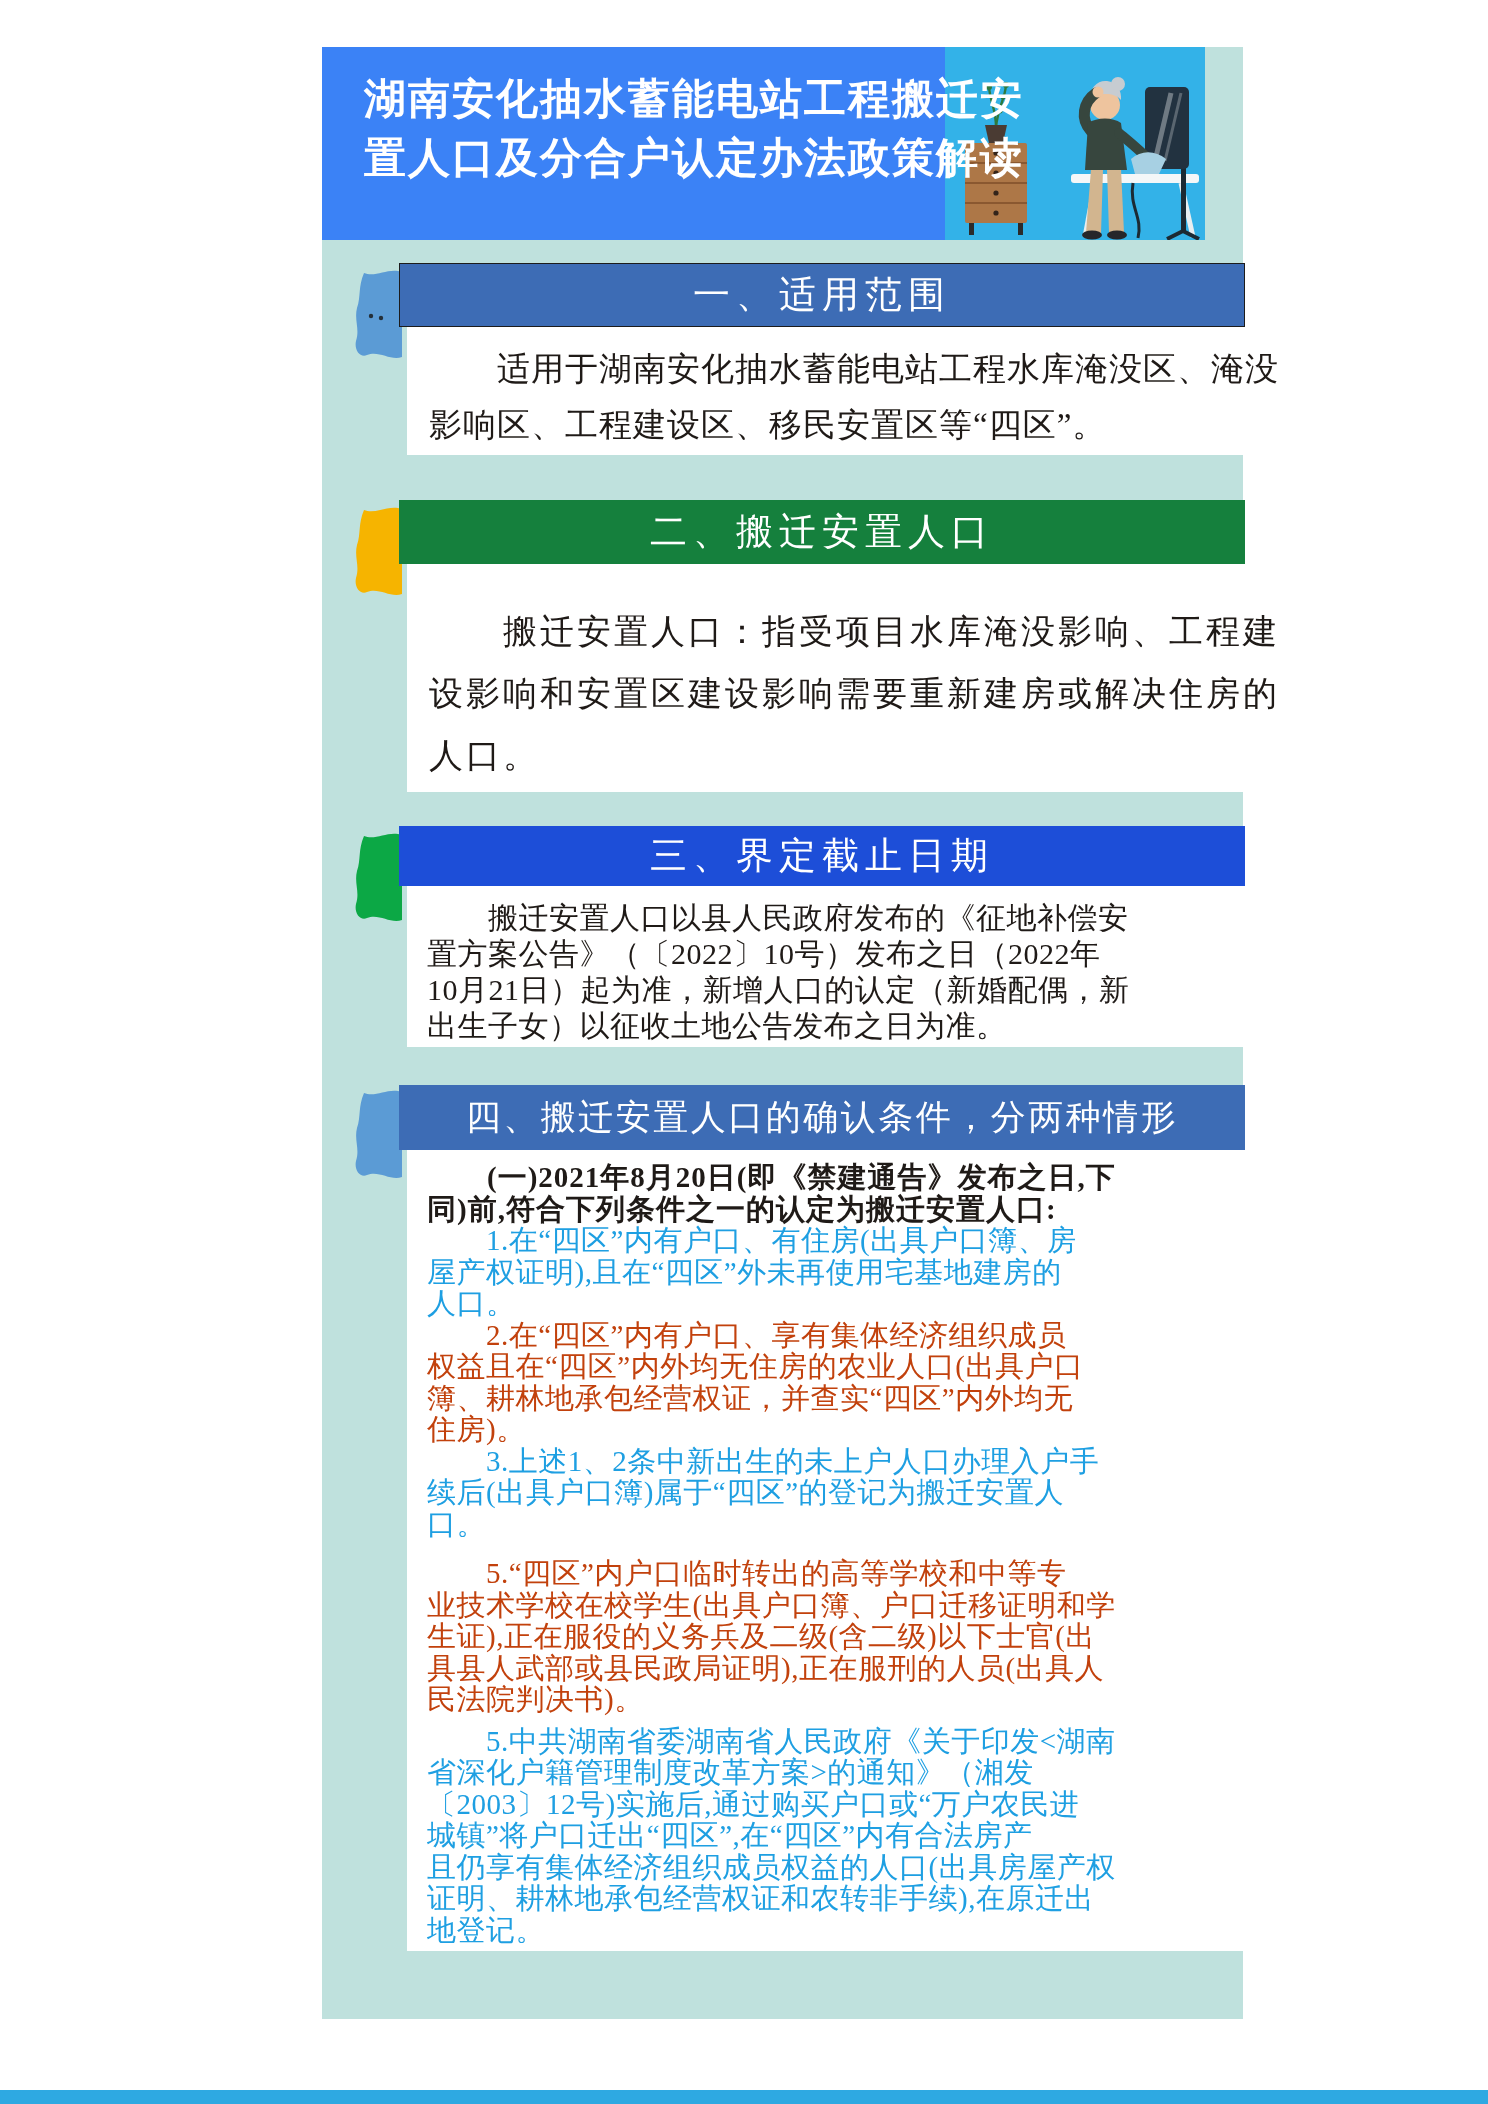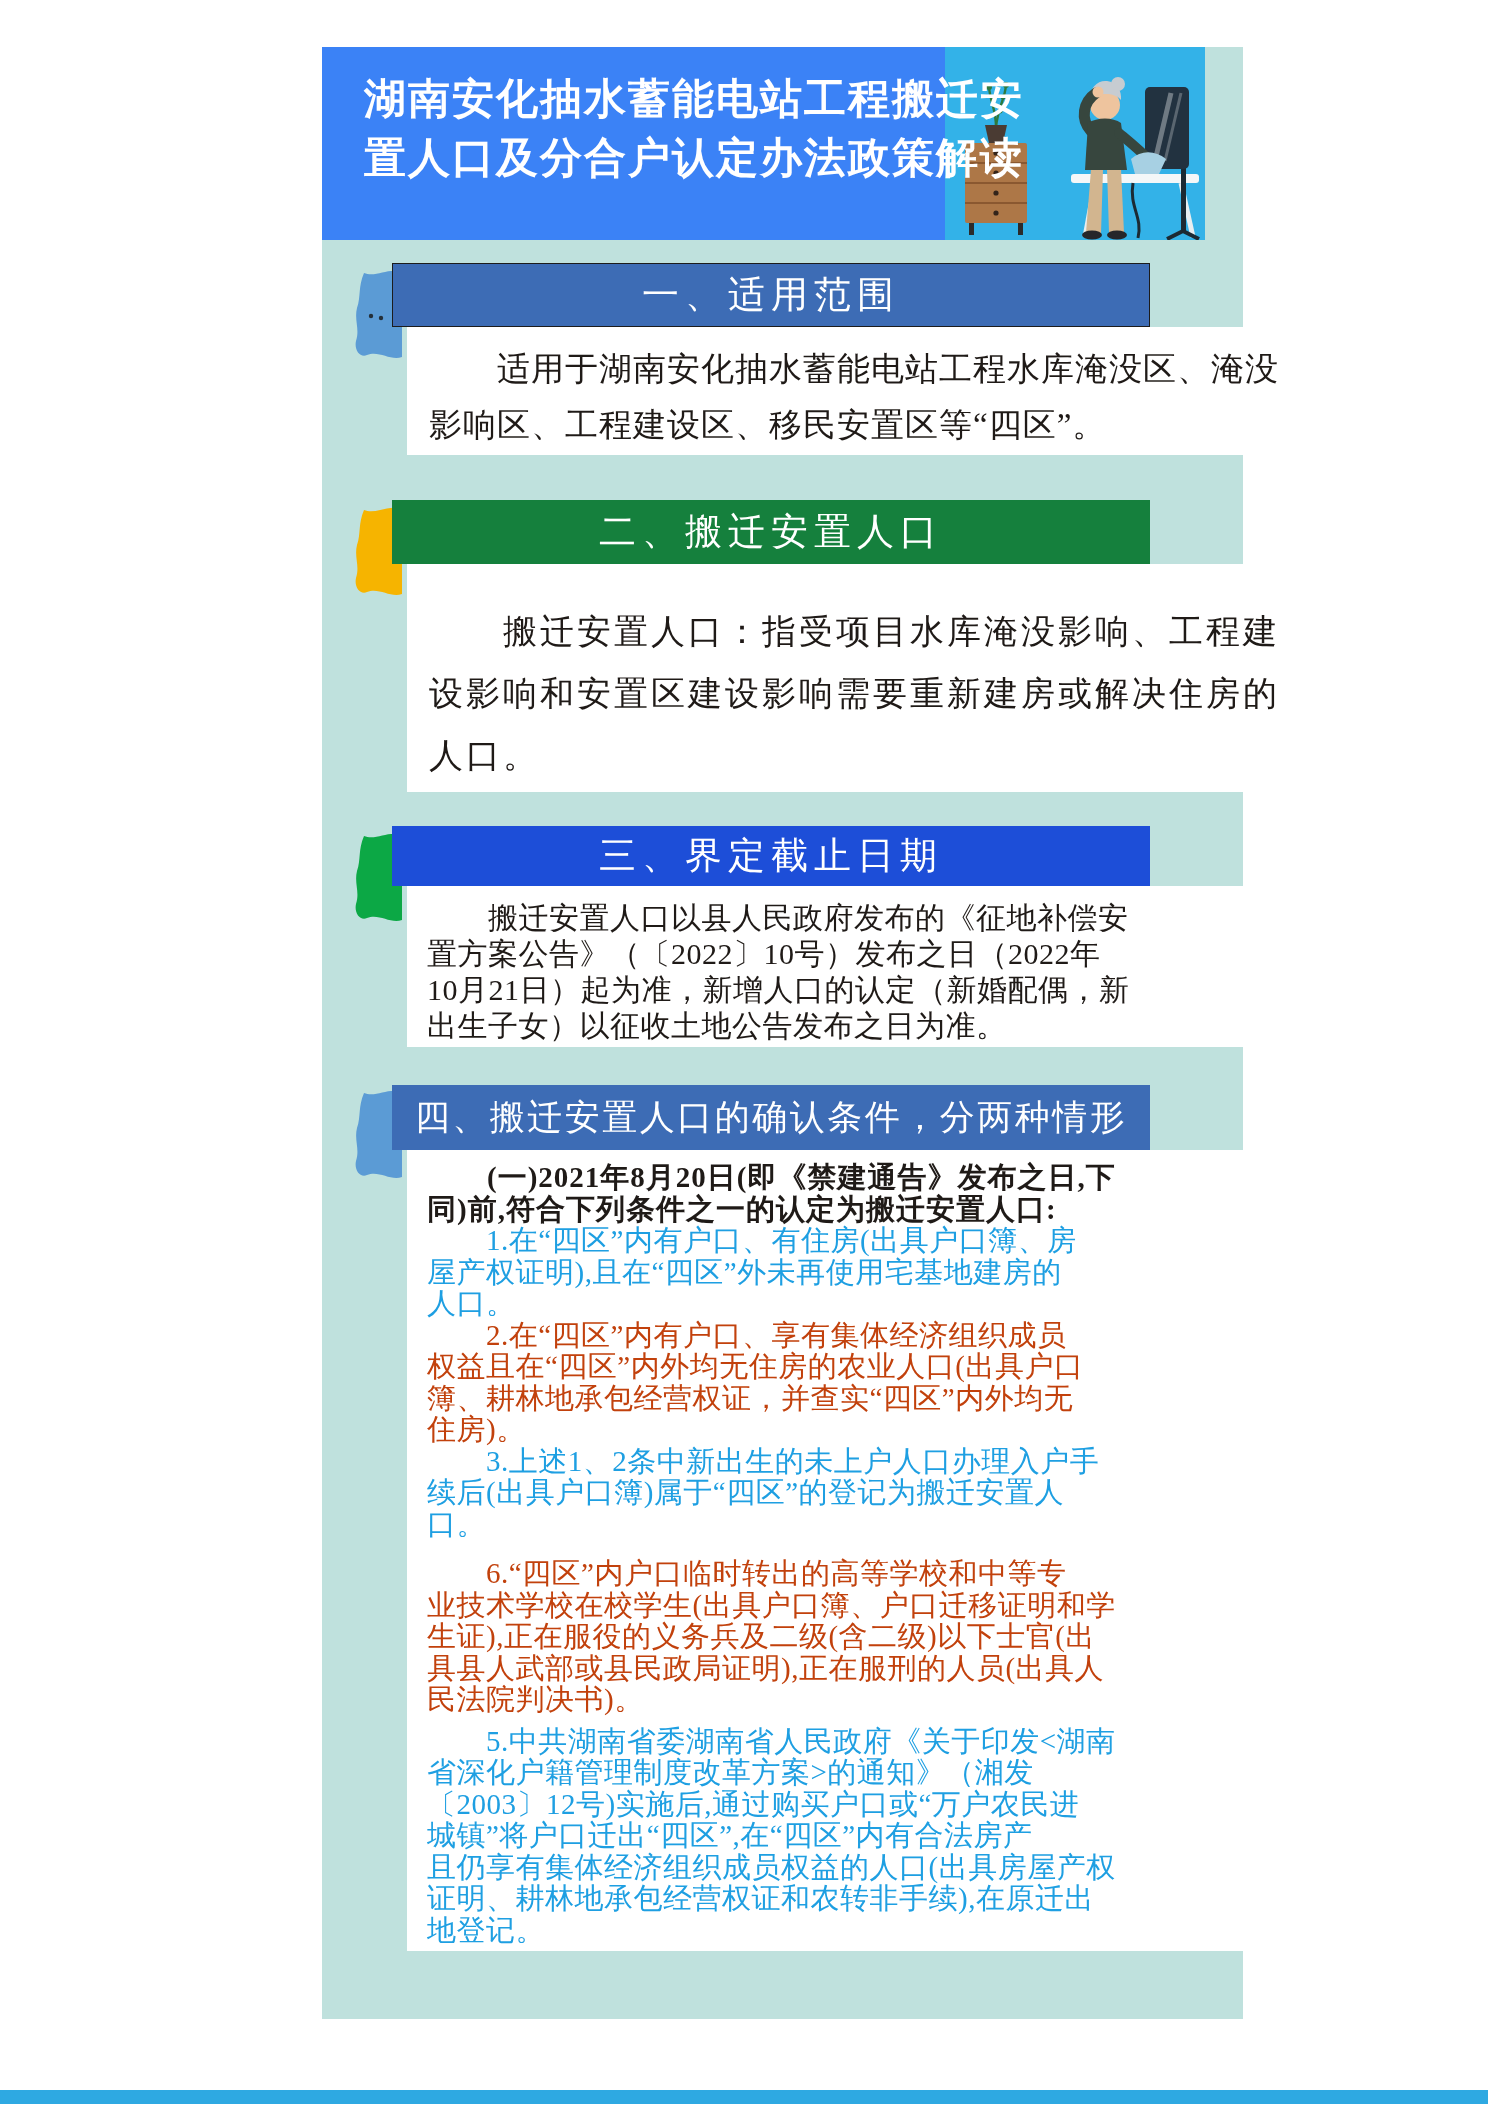--- a/index.html
+++ b/index.html
@@ -10,21 +10,21 @@
   .panel{position:absolute;left:322px;top:47px;width:921px;height:1972px;background:#bfe1dd;}
   
   .header{position:absolute;left:0;top:0;width:883px;height:193px;background:#3b82f6;overflow:hidden;}
   .header-title{
     position:absolute;left:42px;top:22px;color:#ffffff;font-size:42px;font-weight:700;
     line-height:59px;letter-spacing:2px;white-space:pre-line;z-index:2;
   }
   .illus{position:absolute;right:0;top:0;width:260px;height:193px;}
   
   .banner{
-    position:absolute;left:70px;width:758px;display:flex;align-items:center;justify-content:center;
+    position:absolute;left:77px;width:846px;display:flex;align-items:center;justify-content:center;
     color:#ffffff;font-size:37px;font-weight:500;letter-spacing:6px;z-index:2;box-sizing:border-box;
   }
   .banner-1{top:216px;height:64px;background:#3d6cb5;border:1px solid #1c1c1c;}
   .banner-2{top:453px;height:64px;background:#15803d;}
   .banner-3{top:779px;height:60px;background:#1d4ed8;}
   .banner-4{top:1038px;height:65px;background:#3d6cb5;font-size:35px;letter-spacing:2.5px;}
   
   .flag{position:absolute;left:28px;width:52px;height:94px;z-index:1;}
   .flag-1{top:222px;}
   .flag-2{top:459px;}
@@ -168,21 +168,21 @@
     <p class="t t4 blue">　　1.在“四区”内有户口、有住房(出具户口簿、房
 屋产权证明),且在“四区”外未再使用宅基地建房的
 人口。</p>
     <p class="t t4 orange">　　2.在“四区”内有户口、享有集体经济组织成员
 权益且在“四区”内外均无住房的农业人口(出具户口
 簿、耕林地承包经营权证，并查实“四区”内外均无
 住房)。</p>
     <p class="t t4 blue">　　3.上述1、2条中新出生的未上户人口办理入户手
 续后(出具户口簿)属于“四区”的登记为搬迁安置人
 口。</p>
-    <p class="t t4 orange gap-lg">　　6.“四区”内户口临时转出的高等学校和中等专
+    <p class="t t4 orange gap-lg">　　5.“四区”内户口临时转出的高等学校和中等专
 业技术学校在校学生(出具户口簿、户口迁移证明和学
 生证),正在服役的义务兵及二级(含二级)以下士官(出
 具县人武部或县民政局证明),正在服刑的人员(出具人
 民法院判决书)。</p>
     <p class="t t4 blue gap-sm">　　5.中共湖南省委湖南省人民政府《关于印发&lt;湖南
 省深化户籍管理制度改革方案&gt;的通知》（湘发
 〔2003〕12号)实施后,通过购买户口或“万户农民进
 城镇”将户口迁出“四区”,在“四区”内有合法房产
 且仍享有集体经济组织成员权益的人口(出具房屋产权
 证明、耕林地承包经营权证和农转非手续),在原迁出

